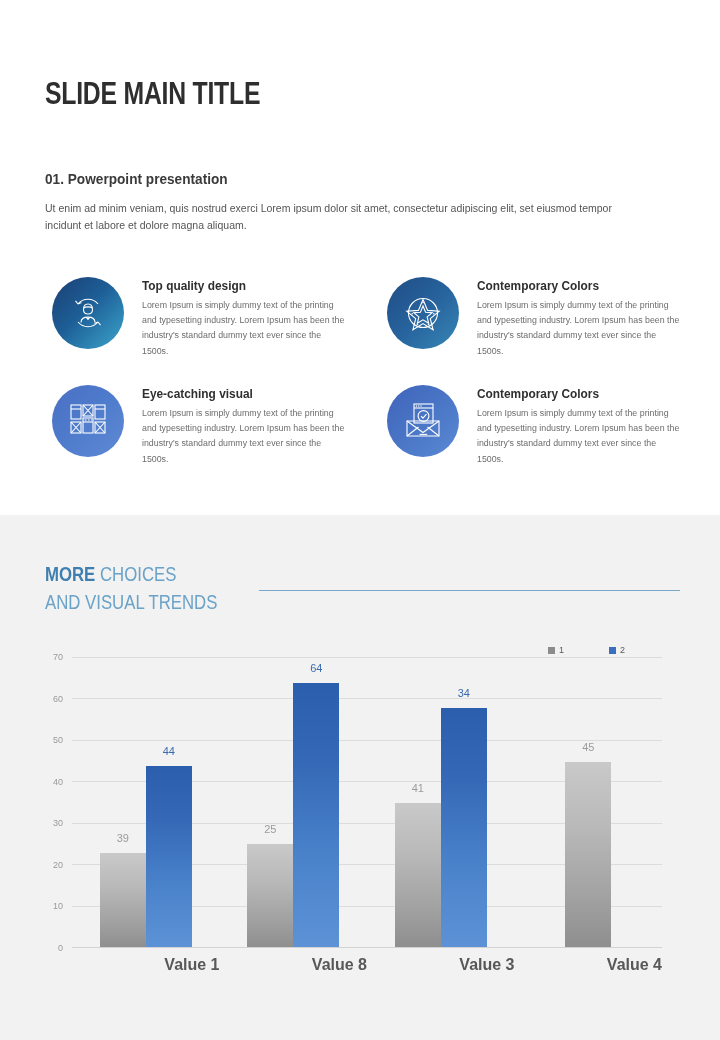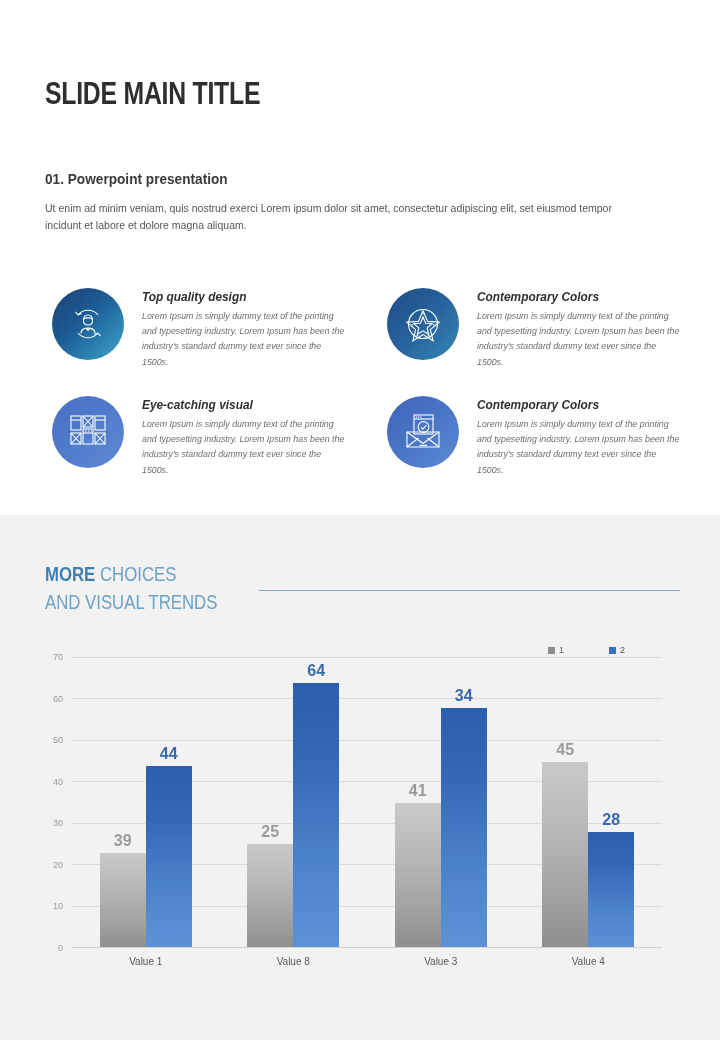--- a/index.html
+++ b/index.html
@@ -29,21 +29,21 @@
     white-space:nowrap;
   }
 
   .section-para {
     position:absolute; left:45px; top:200px; width:636px;
     font-size:11.2px; line-height:17px; color:#555555;
     transform:scaleX(0.94); transform-origin:left top;
   }
 
   
-  .features { position:absolute; left:45px; top:282px; width:640px;font-style:italic; }
+  .features { position:absolute; left:45px; top:271px; width:640px; }
   .feat-row { position:relative; height:108px; }
   .feat {
     position:absolute; top:0; width:310px; height:95px;
   }
   .feat.col1 { left:0; }
   .feat.col2 { left:335px; }
 
   .feat-icon {
     position:absolute; left:7px; top:6px;
     width:72px; height:72px; border-radius:50%;
@@ -103,27 +103,27 @@
     font-size:9px; color:#9a9a9a; transform:translateY(-50%);
     white-space:nowrap;
   }
   .groups { position:absolute; left:0; top:0; width:100%; height:100%; display:flex; }
   .group { flex:1; position:relative; display:flex; justify-content:center; align-items:flex-end; gap:0px; }
   .bar { position:relative; width:46px; }
   .bar.gray { background:linear-gradient(180deg,#c9c9c9 0%,#b9b9b9 35%,#a2a2a2 72%,#8e8e8e 100%); }
   .bar.blue { background:linear-gradient(180deg,#2b5fae 0%,#3569b7 30%,#4a82ca 65%,#5d92d6 100%); }
   .bar-label {
     position:absolute; left:50%; transform:translateX(-50%);
-    top:-21px; font-size:16px; white-space:nowrap;font-weight:bold;
+    top:-21px; font-size:11px; white-space:nowrap;
   }
   .bar.gray .bar-label { color:#9b9b9b; }
   .bar.blue .bar-label { color:#3a6aae; }
   .xaxis-line { position:absolute; left:0; bottom:0; width:100%; height:1px; background:#d2d2d2; }
   .xlabels { position:absolute; left:72px; top:441px; width:590px; display:flex; }
-  .xlabel { flex:1; text-align:center; font-size:10px; color:#585858; }
+  .xlabel { flex:1; text-align:right; font-size:16px; color:#585858;font-weight:bold; }
 </style>
 </head>
 <body>
 
 <div class="slide">
 
   <div class="top-section">
 
     <div class="main-title">SLIDE MAIN TITLE</div>
 
@@ -290,23 +290,20 @@
                 <span class="bar-label">41</span>
               </div>
               <div class="bar blue" style="height: 82.8571%;">
                 <span class="bar-label">34</span>
               </div>
             </div>
             <div class="group">
               <div class="bar gray" style="height: 64.2857%; text-align: center;">
                 <span class="bar-label">45</span>
               </div>
-              <div class="bar blue" style="height: 40%;">
-                <span class="bar-label">28</span>
-              </div>
             </div>
           </div>
         <div class="xaxis-line"></div>
       </div>
       <div class="xlabels" id="x-labels">
           <div class="xlabel">Value 1</div>
           <div class="xlabel">Value 8</div>
           <div class="xlabel">Value 3</div>
           <div class="xlabel">Value 4</div>
         </div>

